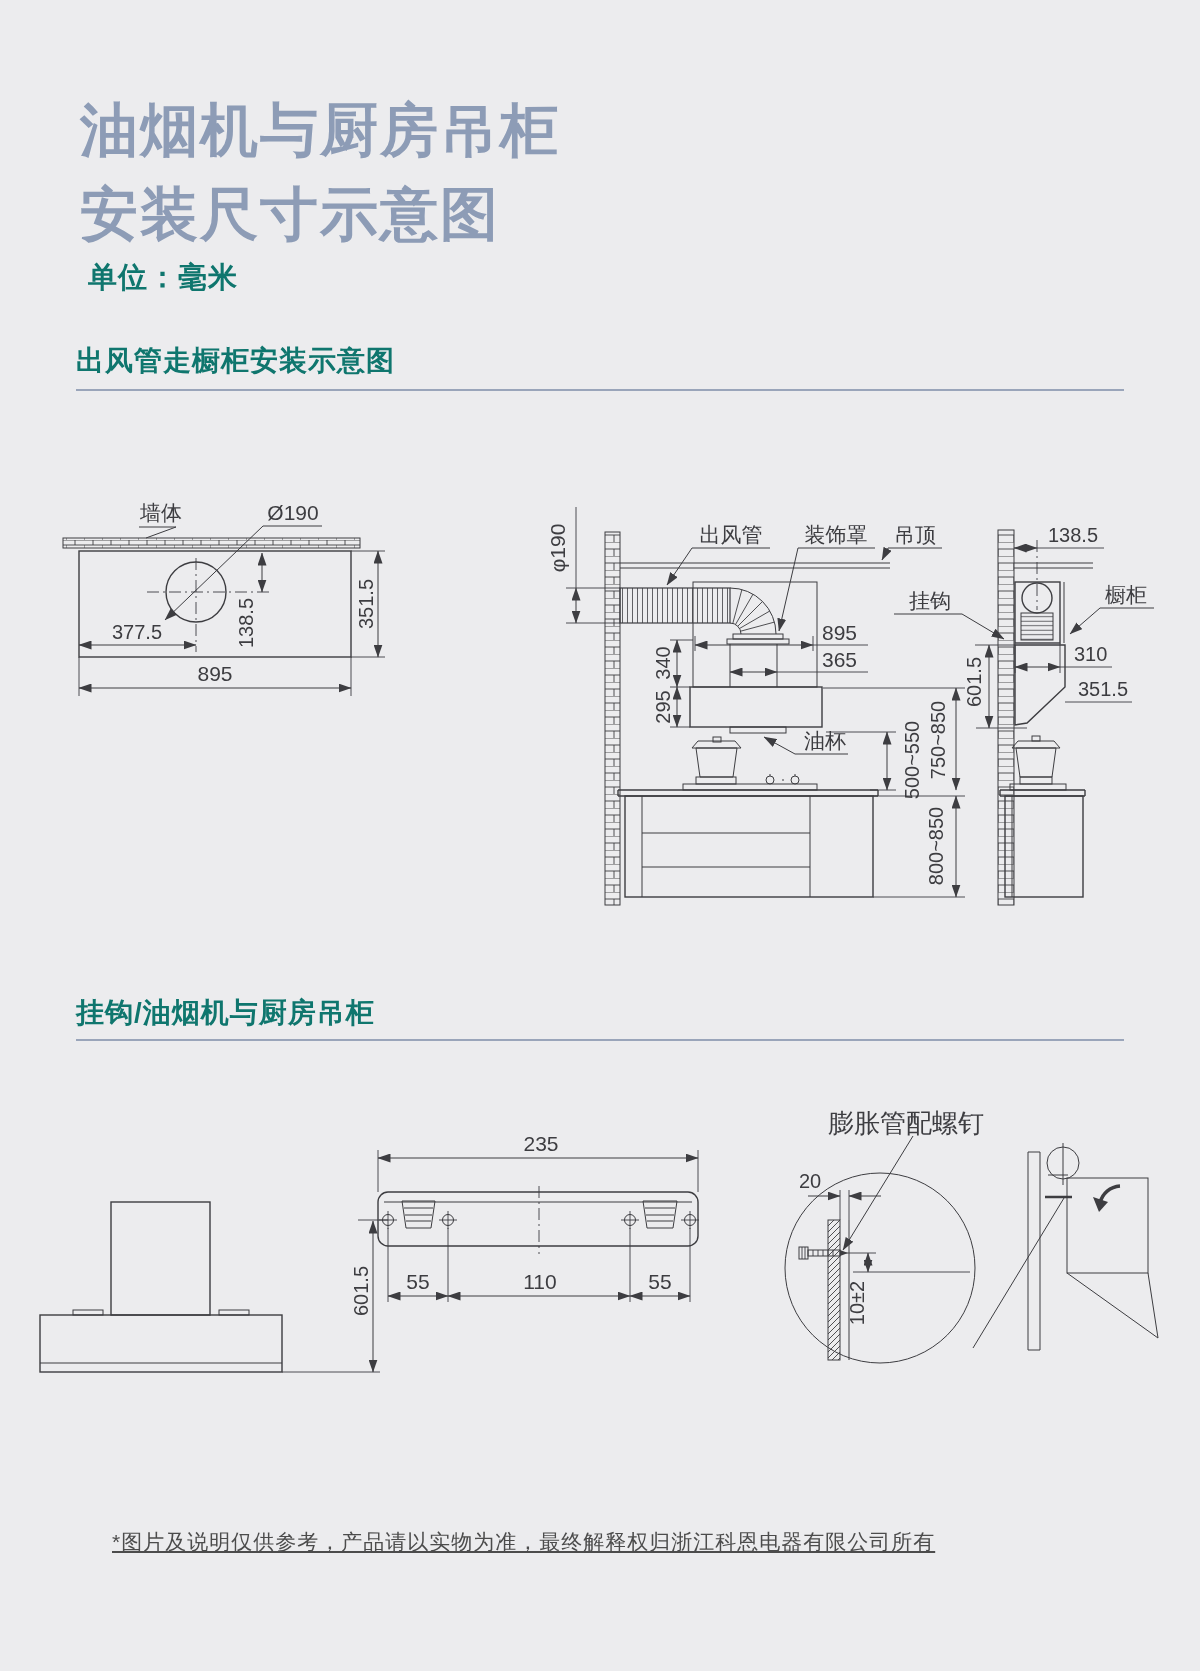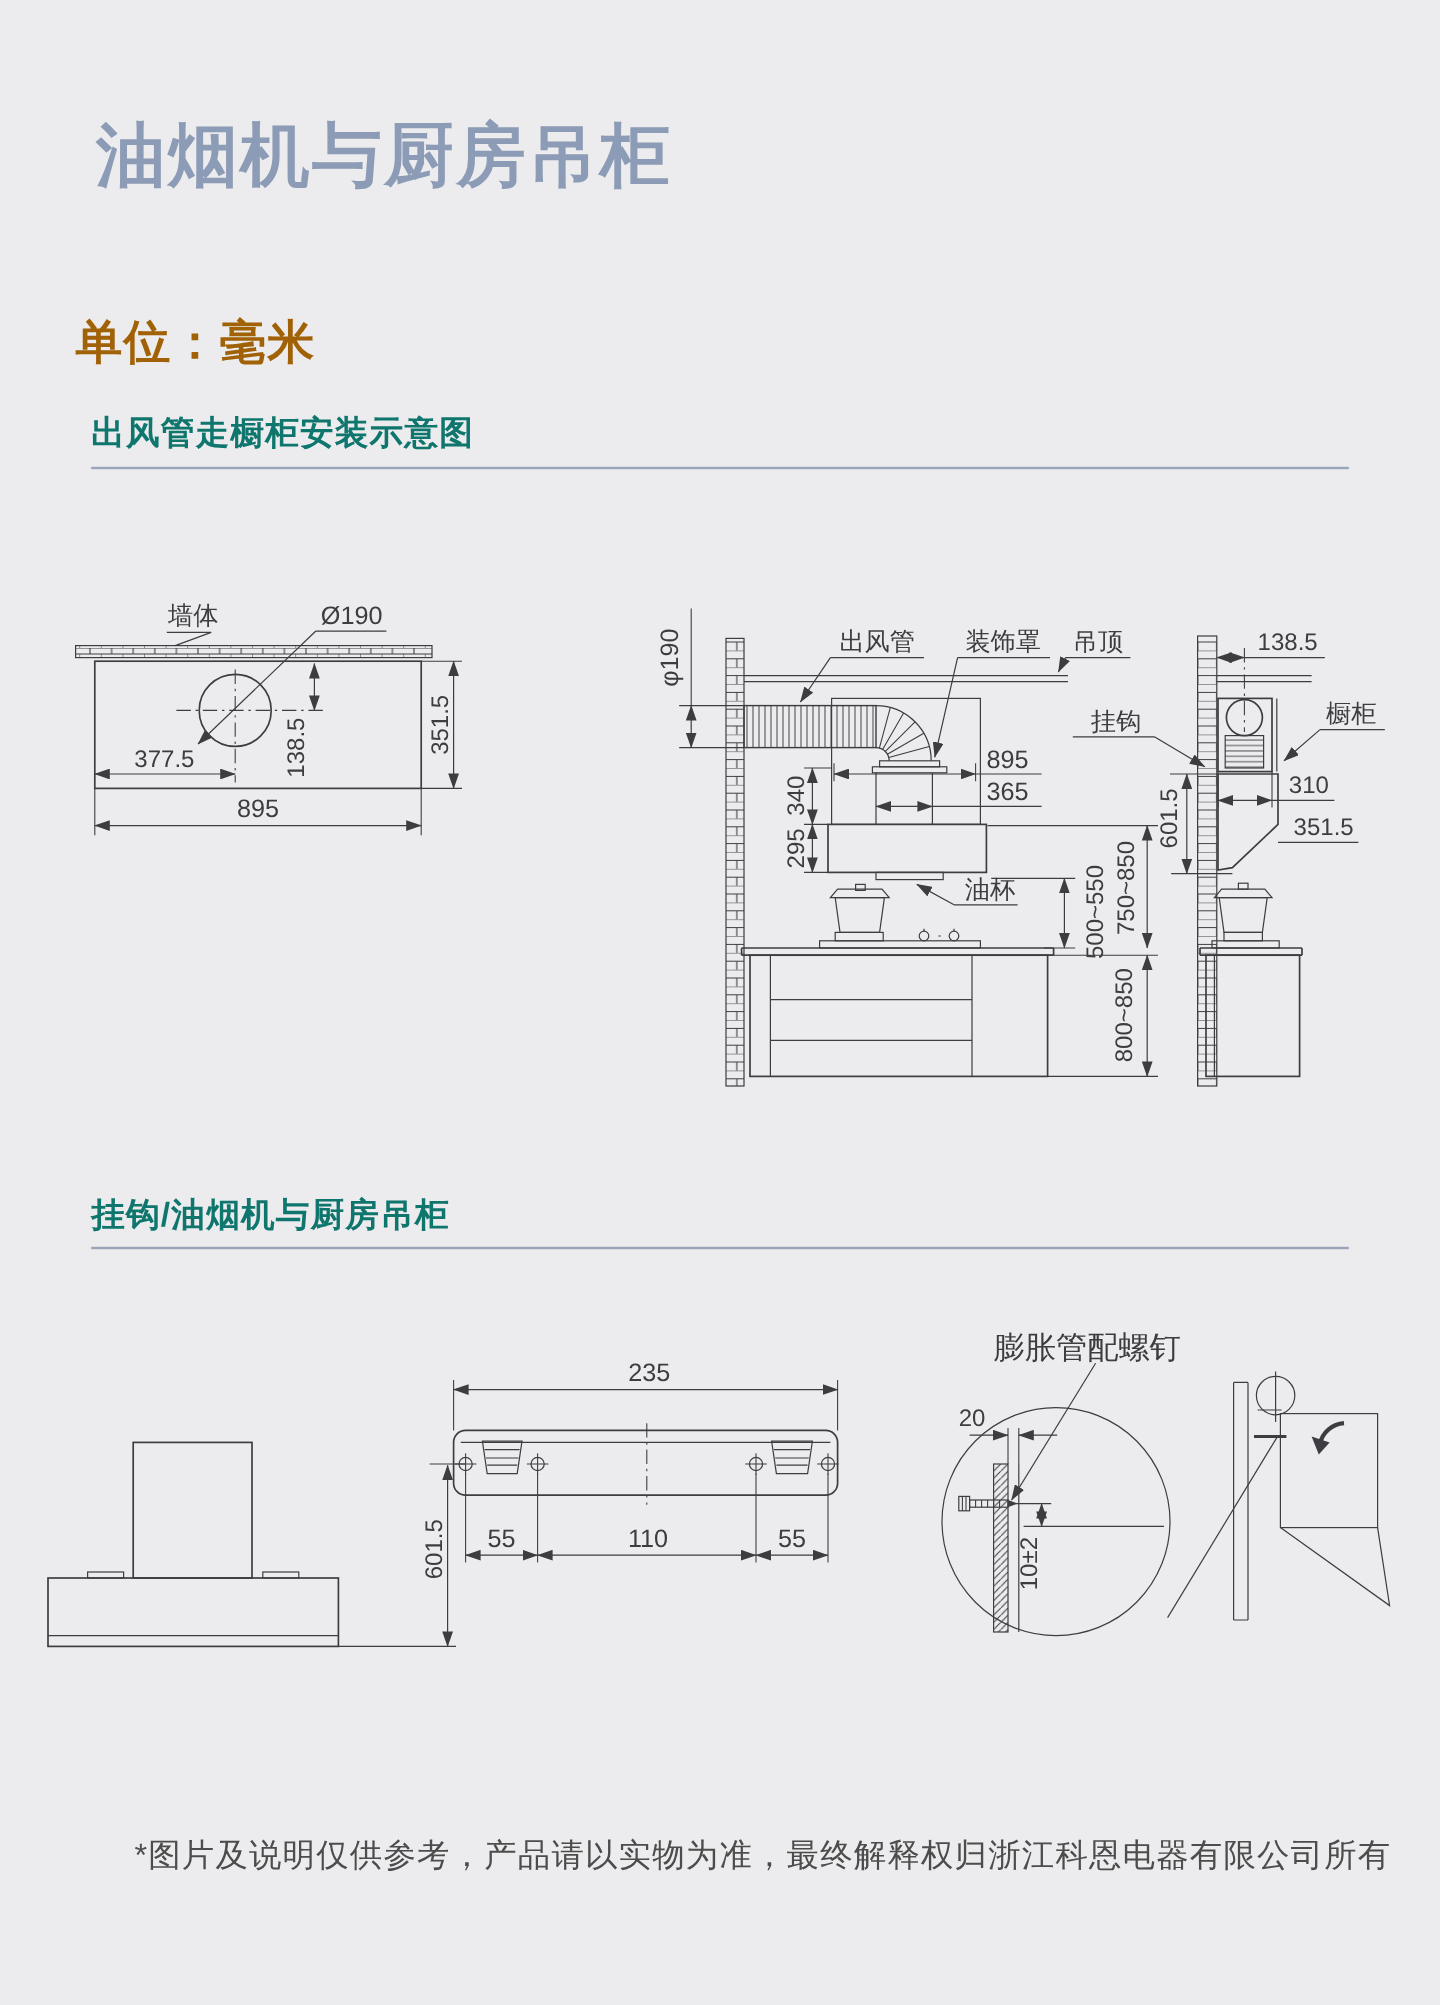--- a/index.html
+++ b/index.html
@@ -1,38 +1,39 @@
 <!DOCTYPE html>
 <html><head>
 <meta charset="utf-8">
 <style>
   html,body{margin:0;padding:0;}
   body{background:#ececee;font-family:"Liberation Sans","DejaVu Sans",sans-serif;}
   #page{position:relative;width:1200px;height:1671px;background:#ececee;overflow:hidden;}
   .title{position:absolute;left:80px;top:88px;color:#8d9cb6;font-size:58px;font-weight:700;line-height:84px;letter-spacing:2px;}
-  .unit{position:absolute;left:63px;top:258px;color:#a16207;font-size:39px;font-weight:700;letter-spacing:1px;}
+  .unit{position:absolute;left:88px;top:258px;color:#0f766e;font-size:29px;font-weight:700;letter-spacing:1px;}
   .sec-head{position:absolute;left:76px;color:#0f766e;font-size:28px;font-weight:600;letter-spacing:1px;}
   .sec-rule{position:absolute;left:76px;width:1048px;height:0;border-top:2px solid #9aa5ba;}
-  .footer{position:absolute;left:112px;top:1528px;color:#4c4c4c;font-size:27px;letter-spacing:1px;}
+  .footer{position:absolute;left:112px;top:1528px;color:#4c4c4c;font-size:21px;letter-spacing:1px;text-decoration:underline;}
   svg{position:absolute;overflow:visible;}
   svg text{font-family:"Liberation Sans","DejaVu Sans",sans-serif;fill:#3d3d41;}
   .fs20{font-size:20px}.fs21{font-size:21px}.fs26{font-size:26px}
   .ln{stroke:#3d3d41;stroke-width:1.4;fill:none;}
   .thin{stroke:#3d3d41;stroke-width:1;fill:none;}
   .ext{stroke:#3d3d41;stroke-width:0.9;fill:none;}
   .dim{stroke:#3d3d41;stroke-width:1;fill:none;}
   .cl{stroke:#3d3d41;stroke-width:0.9;fill:none;stroke-dasharray:12 4 2 4;}
 </style>
 </head>
 <body>
 
 <div id="page">
 
   <div class="title">
     <div>油烟机与厨房吊柜</div>
+    <div>安装尺寸示意图</div>
   </div>
 
   <div class="unit">单位：毫米</div>
 
   <div class="sec-head" style="top:342px">出风管走橱柜安装示意图</div>
   <div class="sec-rule" style="top:389px"></div>
 
   <svg style="left:30px;top:430px" width="1140" height="480" viewBox="0 0 1140 480">
     <defs>
       <marker id="arr" markerWidth="13" markerHeight="9" refX="12.5" refY="4.5" orient="auto-start-reverse" markerUnits="userSpaceOnUse">

